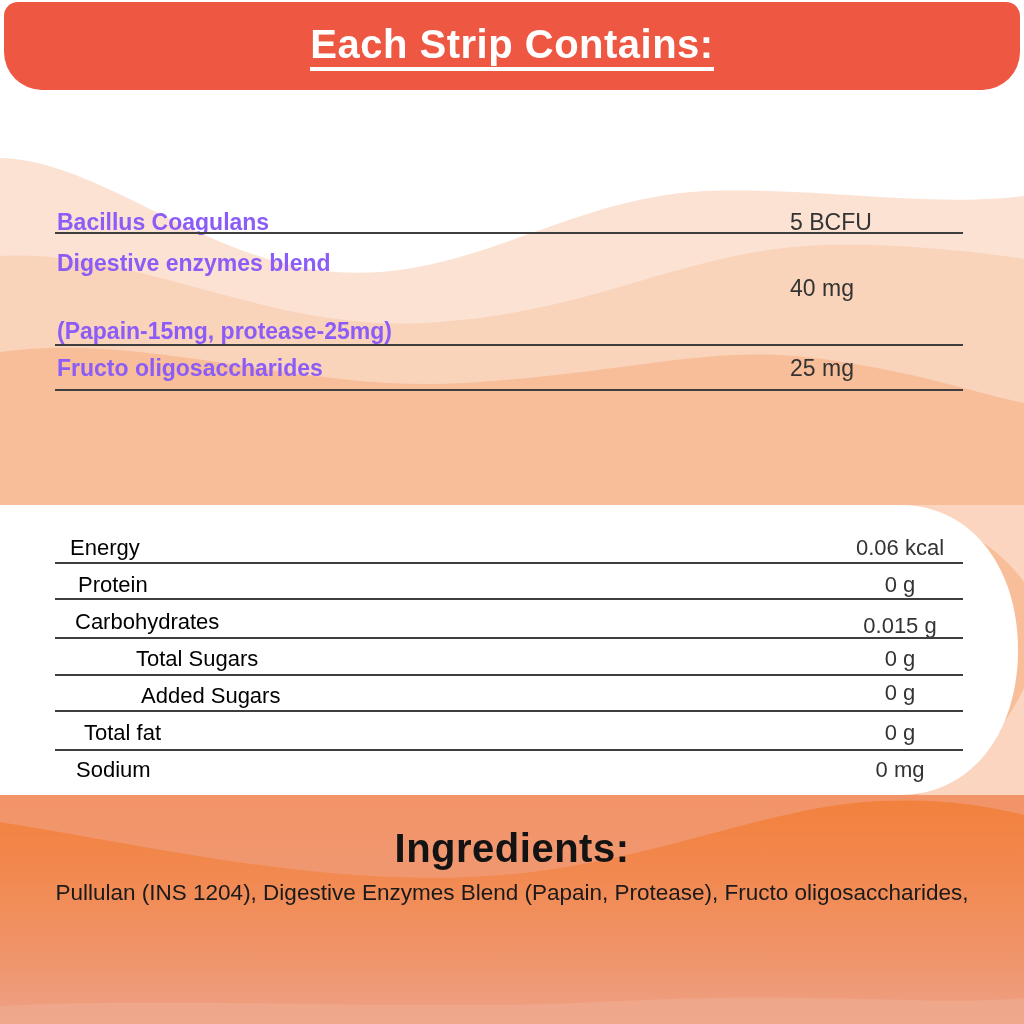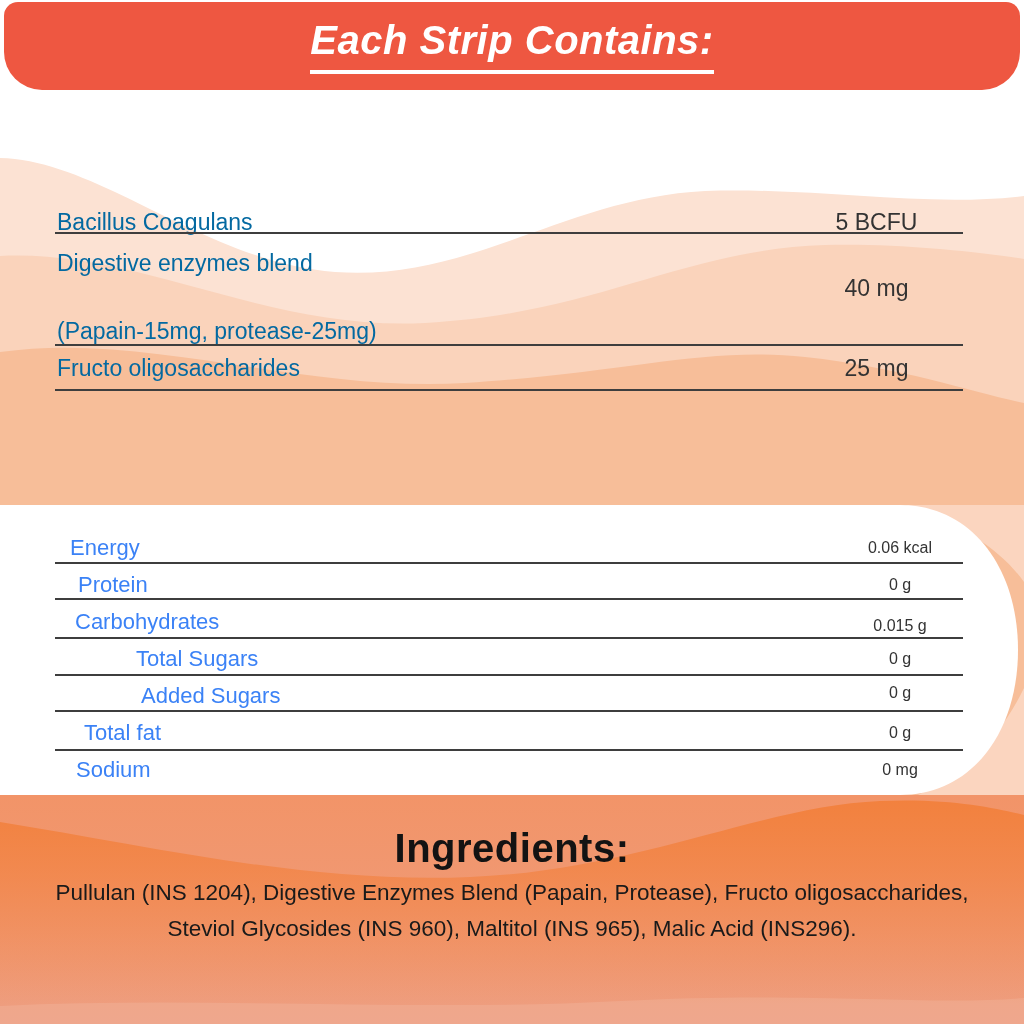--- a/index.html
+++ b/index.html
@@ -14,44 +14,44 @@
   
   .banner {
     position:absolute; left:4px; right:4px; top:2px; height:88px;
     background:#EE5741;
     border-radius:14px 14px 38px 38px;
     display:flex; align-items:center; justify-content:center;
   }
   .banner h1 {
     margin:0; color:#ffffff; font-size:40px; font-weight:bold;
     letter-spacing:0.5px;
-    border-bottom:4px solid #ffffff; padding-bottom:7px;font-style:italic;
+    border-bottom:4px solid #ffffff; 
   }
 
   
   .hr { position:absolute; left:55px; width:908px; height:2px; background:#3E3E3E; }
 
   
   .supp-name {
     position:absolute; left:57px; font-size:23px; line-height:30px;
-    color:#0369a1; font-weight:400; white-space:nowrap;
+    color:#8b5cf6; font-weight:700; white-space:nowrap;
   }
   .supp-val {
-    position:absolute; left:790px; width:173px; text-align:center;
+    position:absolute; left:790px; width:173px; text-align:left;
     font-size:23px; line-height:30px; color:#333333; font-weight:500; white-space:nowrap;
   }
 
   
   .nut-label {
     position:absolute; font-size:22px; line-height:28px;
-    color:#3b82f6; font-weight:500; white-space:nowrap;
+    color:#000000; font-weight:500; white-space:nowrap;
   }
   .nut-val {
     position:absolute; left:820px; width:160px; text-align:center;
-    font-size:16px; line-height:28px; color:#333333; font-weight:500; white-space:nowrap;
+    font-size:22px; line-height:28px; color:#333333; font-weight:500; white-space:nowrap;
   }
 
   
   .ing-title {
     position:absolute; top:824px; left:0; right:0; text-align:center;
     font-size:40px; line-height:48px; color:#131313; font-weight:600;
     letter-spacing:0.5px;
   }
   .ing-body { position:absolute; top:875px; left:0; right:0; }
   .ing-line {
@@ -135,17 +135,16 @@
     <div class="hr" style="top:749px"></div>
 
     <span class="nut-label" style="top:756px;left:76px">Sodium</span>
     <span class="nut-val" style="top:756px">0 mg</span>
   </section>
 
   <section>
     <div class="ing-title">Ingredients:</div>
     <div class="ing-body">
       <div class="ing-line">Pullulan (INS 1204), Digestive Enzymes Blend (Papain, Protease), Fructo oligosaccharides,</div>
-      <div class="ing-line">Steviol Glycosides (INS 960), Maltitol (INS 965), Malic Acid (INS296).</div>
     </div>
   </section>
 
 </div>
 
 </body></html>

